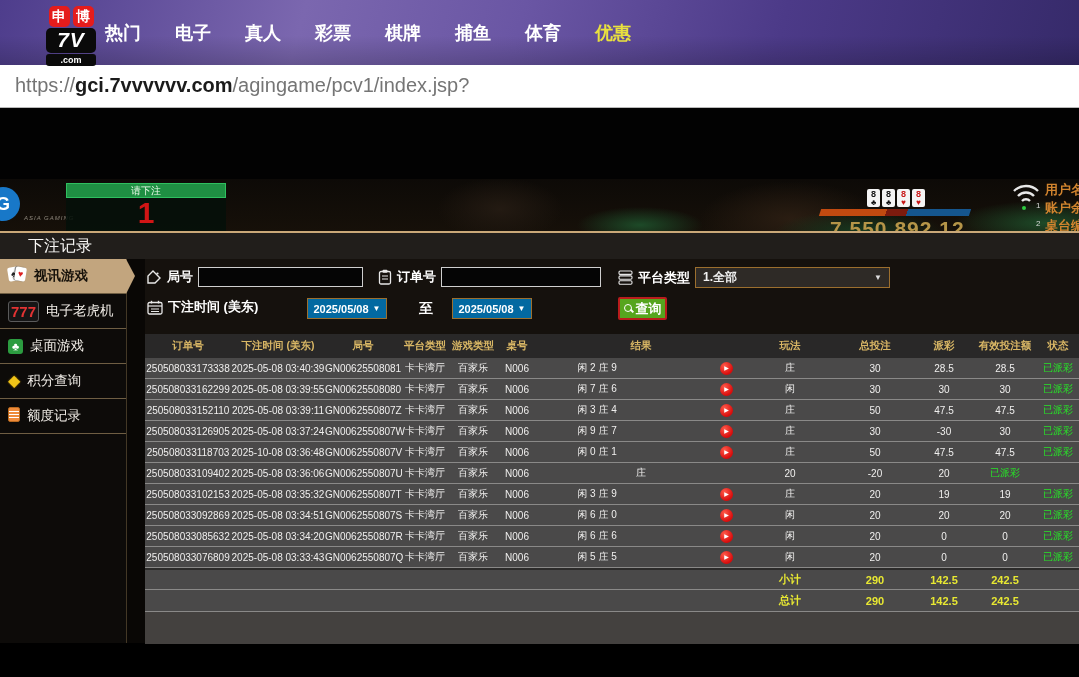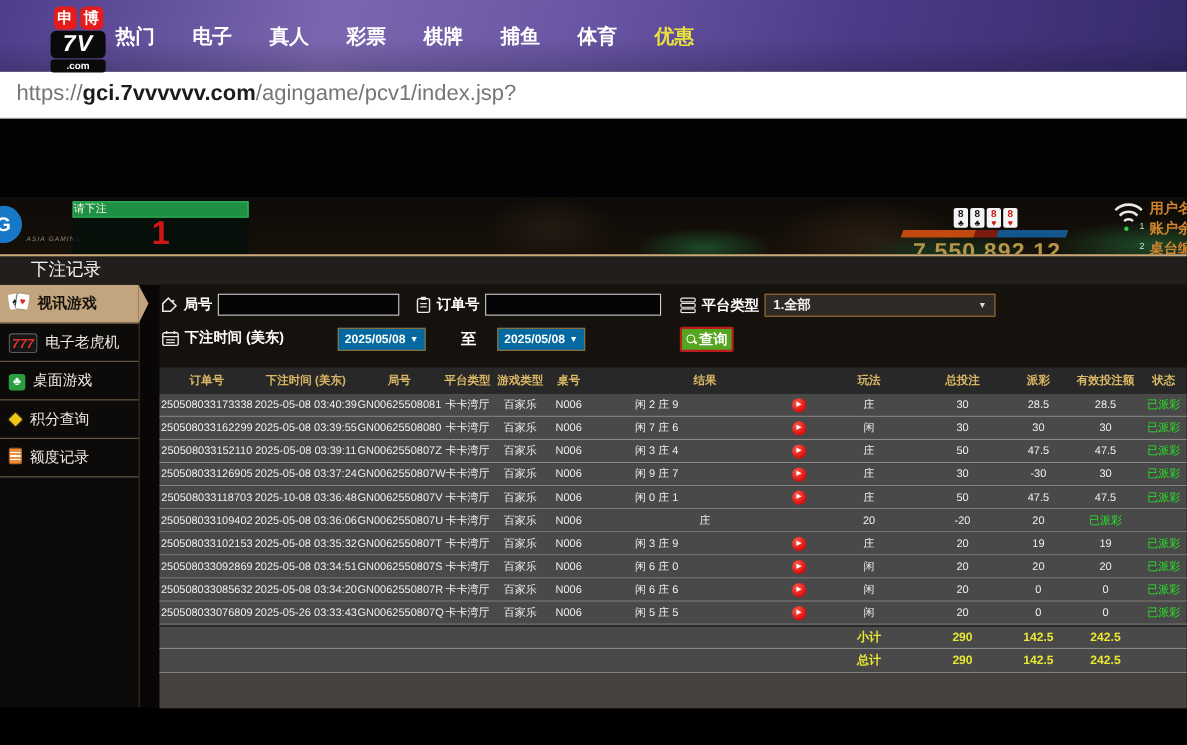--- a/index.html
+++ b/index.html
@@ -32,21 +32,21 @@
     background:
       radial-gradient(ellipse 90px 26px at 640px 46px, #1d4a28 0%, rgba(20,50,28,0) 70%),
       radial-gradient(ellipse 120px 30px at 860px 52px, #16381f 0%, rgba(20,50,28,0) 70%),
       radial-gradient(ellipse 130px 32px at 1045px 44px, #1d4a28 0%, rgba(0,0,0,0) 70%),
       radial-gradient(ellipse 90px 45px at 500px 30px, #231a12 0%, rgba(0,0,0,0) 70%),
       radial-gradient(ellipse 120px 50px at 790px 40px, #2a1d12 0%, rgba(0,0,0,0) 75%),
       linear-gradient(#0d0a07,#161009); }
   .ag-logo { position:absolute; left:-14px; top:8px; width:34px; height:34px; border-radius:50%; background:#1878c8; color:#fff; font-weight:bold; font-size:18px; text-align:center; line-height:34px; }
   .ag-text { position:absolute; left:24px; top:36px; color:#8e877c; font-size:6px; font-style:italic; letter-spacing:1px; }
   .bet-badge { position:absolute; left:66px; top:4px; width:160px; }
-  .bet-badge-top { height:15px; background:#1f8f43; border:1px solid #2fbf5f; color:#eafae8; font-size:10px; line-height:13px; }
+  .bet-badge-top { height:15px; background:#1f8f43; border:1px solid #2fbf5f; color:#eafae8; font-size:10px; text-align:center; line-height:13px; }
   .bet-badge-body { height:34px; background:rgba(5,16,9,.88); text-align:center; }
   .bet-count { color:#d01515; font-size:30px; font-weight:bold; line-height:30px; }
   .cards-row { position:absolute; left:867px; top:10px; display:flex; gap:2px; }
   .mini-card { width:13px; height:18px; background:#f4f4f4; border-radius:2px; font-size:9px; font-weight:bold; text-align:center; line-height:9px; padding-top:1px; }
   .mini-card .suit { font-size:8px; display:block; line-height:8px; }
   .mini-card.black { color:#111; } .mini-card.red { color:#c81818; }
   .meter-bar { position:absolute; left:820px; top:30px; width:150px; height:7px;
     background:linear-gradient(90deg,#c24a10 0 44%,#7c1b0e 44% 58%,#15568e 58% 100%); transform:skewX(-18deg); }
   .balance-amount { position:absolute; left:830px; top:38px; color:#b59548; font-size:21px; font-weight:bold; letter-spacing:1px; }
   .wifi-icon { position:absolute; left:1012px; top:4px; }
@@ -61,34 +61,34 @@
   
   .main { display:flex; height:384px; background:#090705; }
   .sidebar { width:127px; background:#0d0b09; border-right:1px solid rgba(170,140,95,.35); }
   .side-item { height:35px; border-bottom:1px solid #6f5e43; display:flex; gap:7px; padding-left:8px; align-items:center; color:#f0ece6; font-size:13.5px; position:relative; cursor:pointer; }
   .side-item.active { background:#c2a57e; color:#17120b; font-weight:bold; }
   .side-item.active::after { content:''; position:absolute; right:-9px; top:0; border-left:9px solid #c2a57e; border-top:17px solid transparent; border-bottom:18px solid transparent; z-index:3; }
   .ic-cards { position:relative; width:19px; height:17px; display:inline-block; flex:none; }
   .ic-cards i { position:absolute; width:11px; height:14px; background:#fff; border-radius:2px; font-style:normal; font-size:9px; text-align:center; line-height:14px; }
   .ic-cards .cA { left:0; top:1px; color:#222; transform:rotate(-9deg); }
   .ic-cards .cB { left:7px; top:1px; color:#d22; transform:rotate(9deg); box-shadow:-1px 0 1px rgba(0,0,0,.6); }
-  .ic-777 { color:#e23333; font-weight:bold; font-size:12px; font-style:italic; background:#161616; border:1px solid #5a5a5a; border-radius:3px; padding:1px 2px; flex:none; }
+  .ic-777 { color:#e23333; font-weight:bold; font-size:15px; background:#161616; border:1px solid #5a5a5a; border-radius:3px; padding:1px 2px; flex:none; }
   .ic-tg { display:inline-block; width:15px; height:15px; background:#2c9c40; color:#fff; border-radius:3px; font-size:11px; text-align:center; line-height:15px; flex:none; }
   .ic-dia { color:#f0c418; font-size:16px; text-shadow:0 0 2px #a07800; flex:none; line-height:16px; }
   .ic-doc { display:inline-block; width:12px; height:15px; border-radius:2px; flex:none;
     background:linear-gradient(#ef8b3a 0 3px,#fff 3px 4px,#ef8b3a 4px 6px,#fff 6px 7px,#ef8b3a 7px 9px,#fff 9px 10px,#ef8b3a 10px); border:1px solid #b96a20; }
 
   .content { width:934px; margin-left:18px; background:#15110d; position:relative; }
 
   
   .filters { position:relative; height:67px; margin-top:8px; }
   .fgroup { position:absolute; display:flex; align-items:center; gap:5px; color:#fff; font-size:13px; font-weight:bold; white-space:nowrap; }
   .f-input { width:165px; height:20px; background:#050505; border:1px solid #cfcfcf; color:#eee; font-size:12px; padding:0 4px; }
   .f-input.order { width:160px; }
-  .f-select { width:210px; height:21px; background:#2e2a26; border:1px solid #9c6f2e; color:#f2f2f2; font-size:12px; display:flex; align-items:center; padding:0 7px; cursor:pointer; }
+  .f-select { width:195px; height:21px; background:#2e2a26; border:1px solid #9c6f2e; color:#f2f2f2; font-size:12px; display:flex; align-items:center; padding:0 7px; cursor:pointer; }
   .f-select .arrow { margin-left:auto; font-size:8px; color:#ddd; }
   .date-box { position:absolute; width:80px; height:21px; background:#0369a1; border:1px solid #9c6f2e; color:#fff; font-size:11px; font-weight:bold; display:flex; align-items:center; justify-content:center; gap:4px; cursor:pointer; }
   .date-box .arrow { font-size:8px; }
   .zhi { position:absolute; color:#fff; font-size:14px; font-weight:bold; }
   .search-btn { position:absolute; width:49px; height:23px; background:#56a51e; border:2px solid #b91c1c; border-radius:2px; color:#fff; font-size:13px; font-weight:bold; display:flex; align-items:center; justify-content:center; gap:2px; cursor:pointer; }
   .mag { width:10px; height:10px; position:relative; flex:none; }
   .mag::before { content:''; position:absolute; left:0; top:0; width:6px; height:6px; border:1.6px solid #fff; border-radius:50%; }
   .mag::after { content:''; position:absolute; left:6.5px; top:6.5px; width:4px; height:1.8px; background:#fff; transform:rotate(45deg); }
 
   
@@ -435,21 +435,21 @@
               <span class="play-btn">▶</span>
             </div>
             <span class="cell">闲</span>
             <span class="cell">20</span>
             <span class="cell pay-white">0</span>
             <span class="cell">0</span>
             <span class="cell status-cell">已派彩</span>
           </div>
           <div class="t-row t-grid">
             <span class="cell">250508033076809</span>
-            <span class="cell">2025-05-26 03:33:43</span>
+            <span class="cell">2025-05-08 03:33:43</span>
             <span class="cell">GN0062550807Q</span>
             <span class="cell">卡卡湾厅</span>
             <span class="cell">百家乐</span>
             <span class="cell">N006</span>
             <div class="cell result-cell">
               <span class="result-text">闲 5 庄 5</span>
               <span class="play-btn">▶</span>
             </div>
             <span class="cell">闲</span>
             <span class="cell">20</span>

